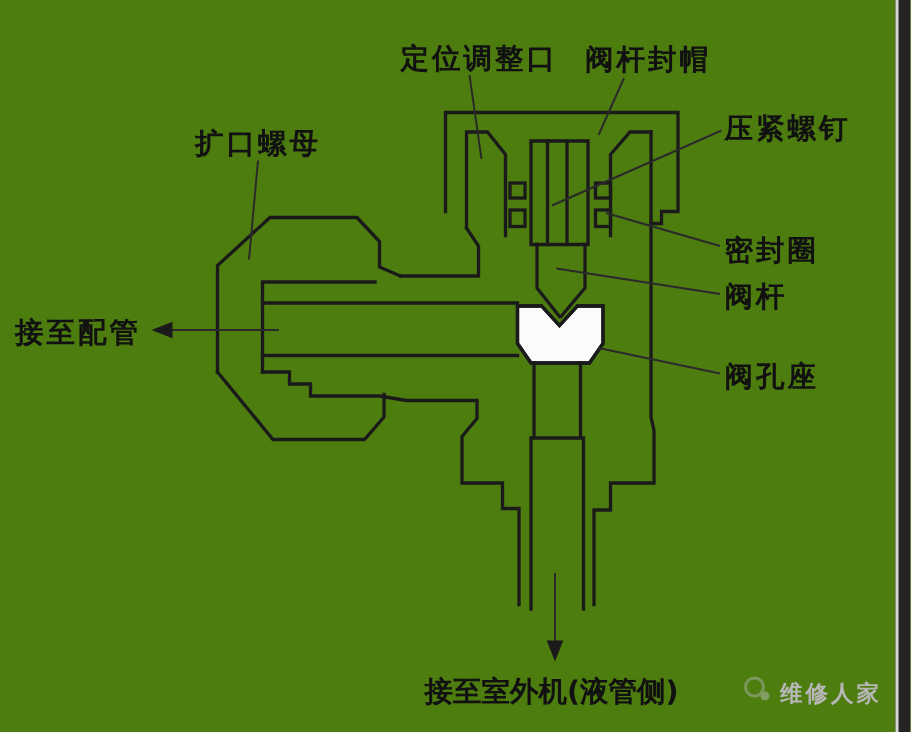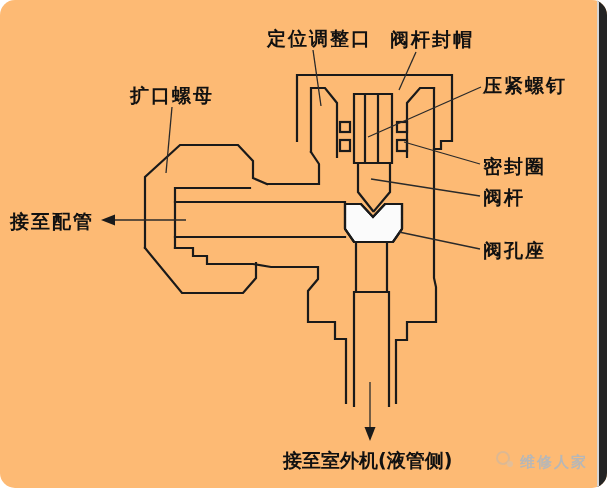--- a/index.html
+++ b/index.html
@@ -1,17 +1,17 @@
 <!DOCTYPE html>
 <html><head>
 <meta charset="utf-8">
 <style>
   html,body{margin:0;padding:0;}
   body{background:#ffffff;font-family:"DejaVu Sans","Liberation Sans",sans-serif;}
-  .page{position:relative;width:607px;height:488px;background:#fdba74;overflow:hidden;border-radius:15px;}
+  .page{position:relative;width:607px;height:488px;background:#4d7c0f;overflow:hidden;}
   .edge-strip{position:absolute;top:0;right:0;width:8px;height:488px;background:#242424;border-left:2px solid #d6d6d6;}
   svg{position:absolute;left:0;top:0;}
   .outline{fill:none;stroke:#1a1a1a;stroke-width:2.2;stroke-linejoin:miter;stroke-linecap:square;}
   .thin{fill:none;stroke:#2a2a2a;stroke-width:1.3;}
   .whitefill{fill:#fbfbfb;stroke:#1a1a1a;stroke-width:2.2;stroke-linejoin:miter;}
   .lbl{font-family:"DejaVu Sans","Liberation Sans",sans-serif;font-size:19px;font-weight:700;fill:#111;letter-spacing:2px;}
   .lbl-tight{letter-spacing:0px;}
   .wm{font-family:"DejaVu Sans","Liberation Sans",sans-serif;font-size:15px;font-weight:700;fill:#b7b7b7;letter-spacing:2px;}
   .arrowfill{fill:#1a1a1a;stroke:none;}
 </style>

